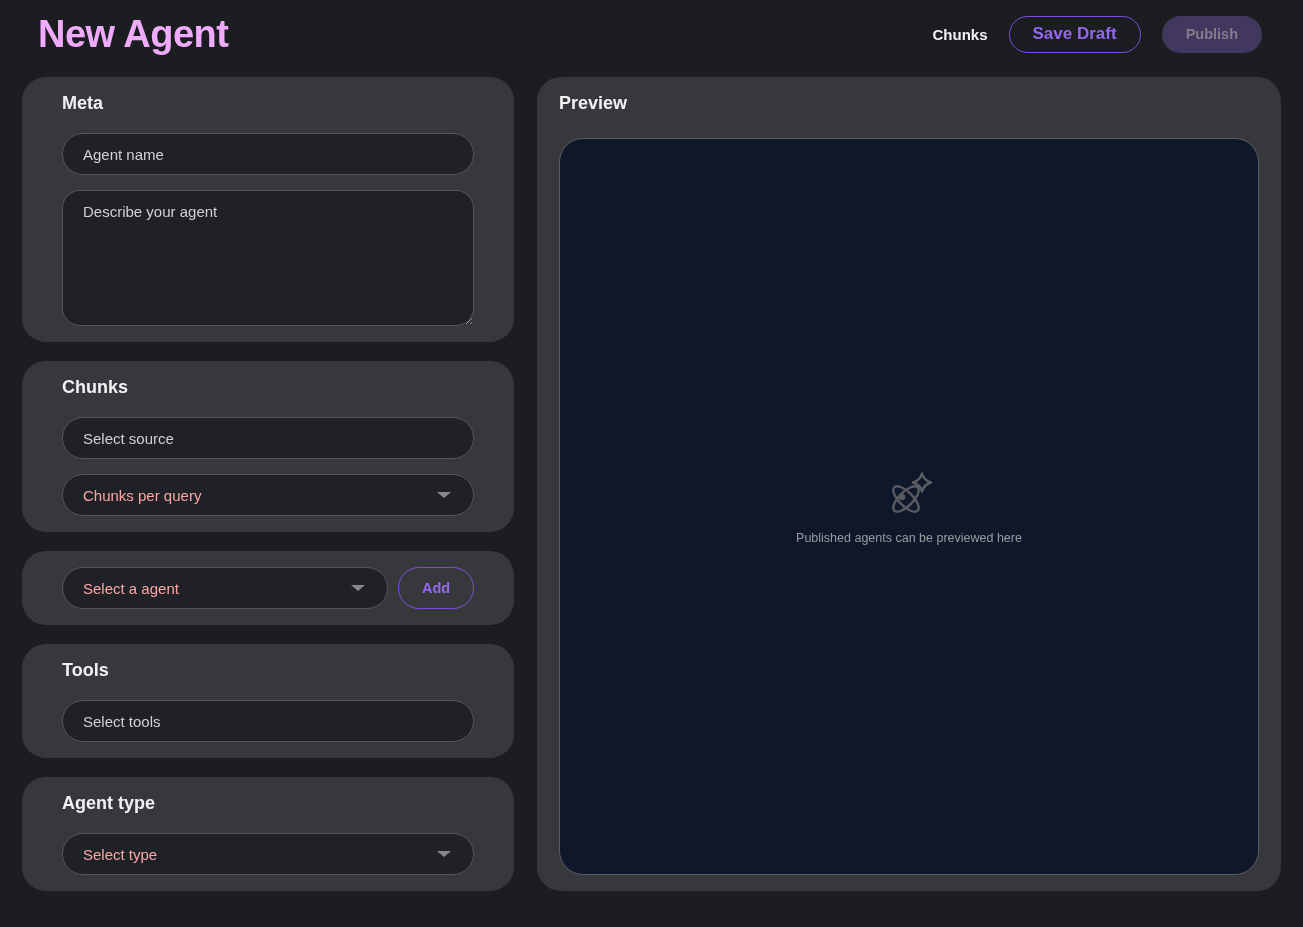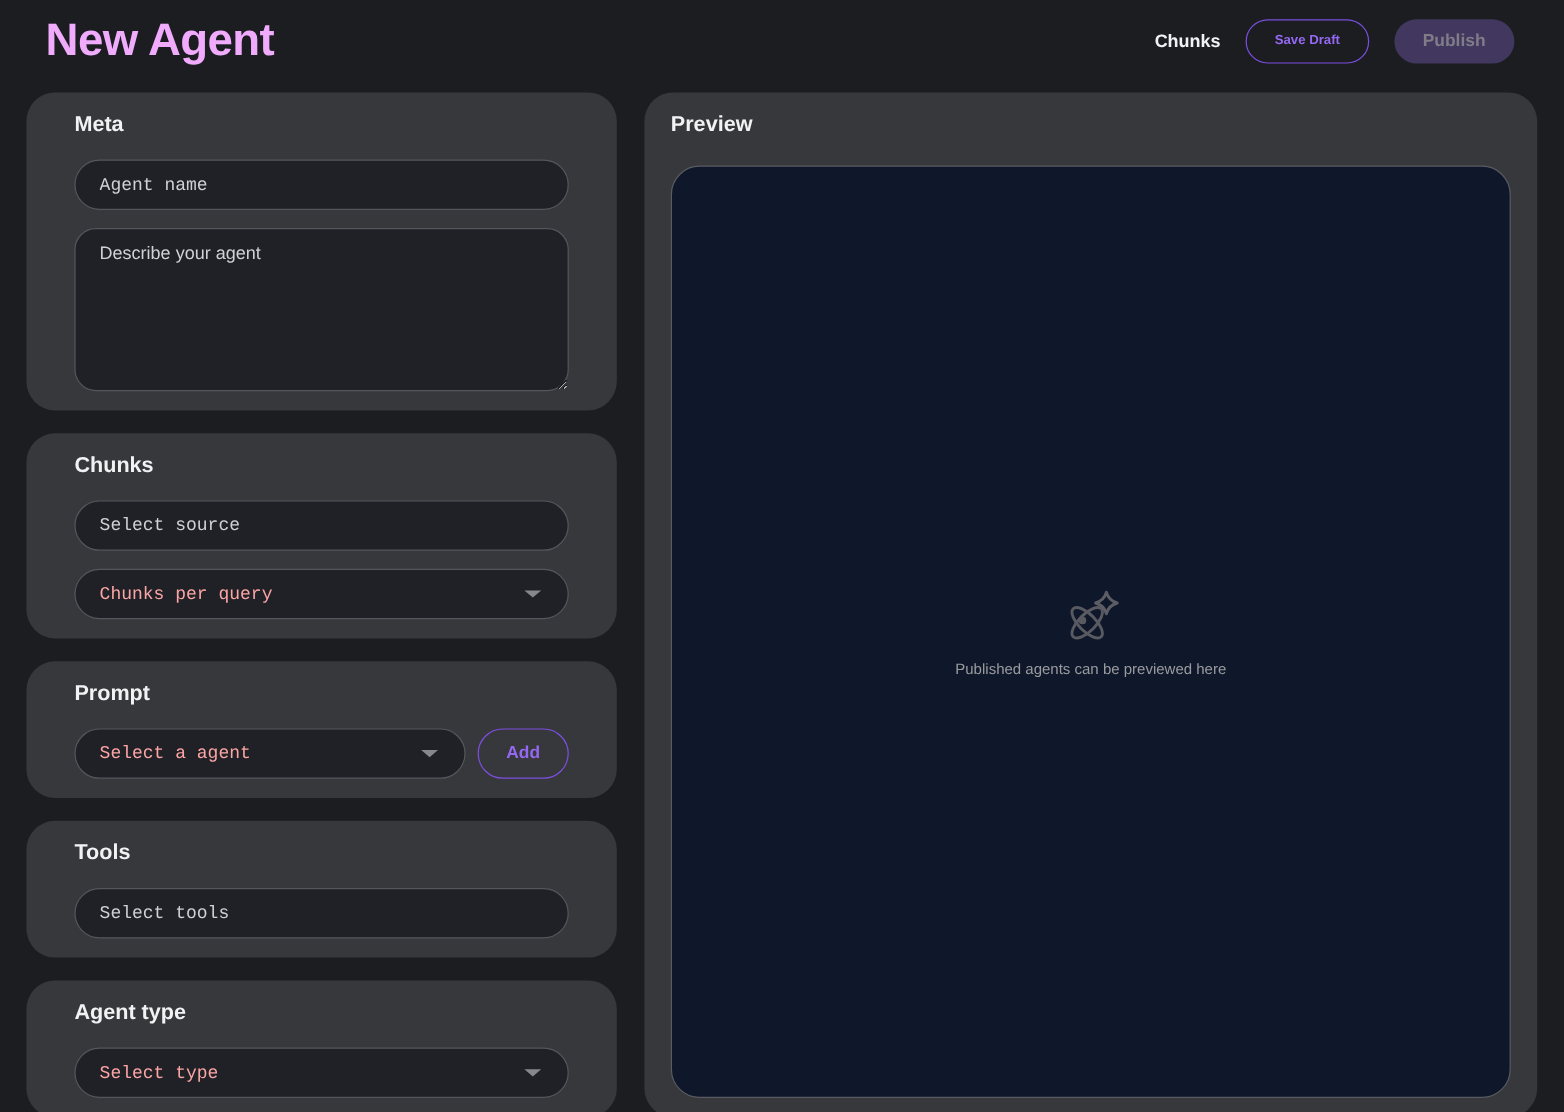--- a/index.html
+++ b/index.html
@@ -25,21 +25,21 @@
   .header-actions { display: flex; align-items: center; gap: 21px; }
   .btn { font-family: "Liberation Sans", sans-serif; cursor: pointer; }
   .btn-text {
     background: none; border: none;
     color: #f2f2f4; font-size: 15px; font-weight: 600; padding: 0;
   }
   .btn-outline {
     height: 37px; padding: 0 23px; border-radius: 19px;
     background: transparent;
     border: 1.5px solid #7c4fe0;
-    color: #9468f0; font-size: 11px; font-weight: 600;
+    color: #9468f0; font-size: 17px; font-weight: 600;
   }
   .btn-filled {
     height: 37px; padding: 0 24px; border-radius: 19px;
     background: #42385f; border: none;
     color: #807d89; font-size: 14.5px; font-weight: 600;
   }
 
   
   .main {
     display: flex; gap: 23px;
@@ -60,21 +60,21 @@
     font-size: 18px; font-weight: 700; color: #f2f2f4;
   }
   .fields { display: flex; flex-direction: column; gap: 15px; }
 
   .field {
     width: 100%; height: 42px;
     background: #1f2126;
     border: 1px solid #55565c;
     border-radius: 21px;
     padding: 0 20px;
-    font-family: Liberation Mono, monospace;
+    font-family: Liberation Sans, sans-serif;
     font-size: 15px; color: #e8e8ea;
     outline: none;
   }
   input.field::placeholder { color: #d0d1d4; opacity: 1; }
 
   .select {
     display: flex; align-items: center; justify-content: space-between;
     cursor: pointer;
   }
   .select-label { color: #fca5a5; font-size: 15px; }
@@ -159,21 +159,20 @@
       <div class="fields">
         <input class="field" type="text" placeholder="Select source" style="">
         <div class="field select">
           <span class="select-label">Chunks per query</span>
           <span class="dropdown-arrow"></span>
         </div>
       </div>
     </div>
 
     <div class="card">
-      <h3 class="card-title">Prompt</h3>
       <div class="prompt-row">
         <div class="field select">
           <span class="select-label">Select a agent</span>
           <span class="dropdown-arrow"></span>
         </div>
         <button class="btn btn-add">Add</button>
       </div>
     </div>
 
     <div class="card">

